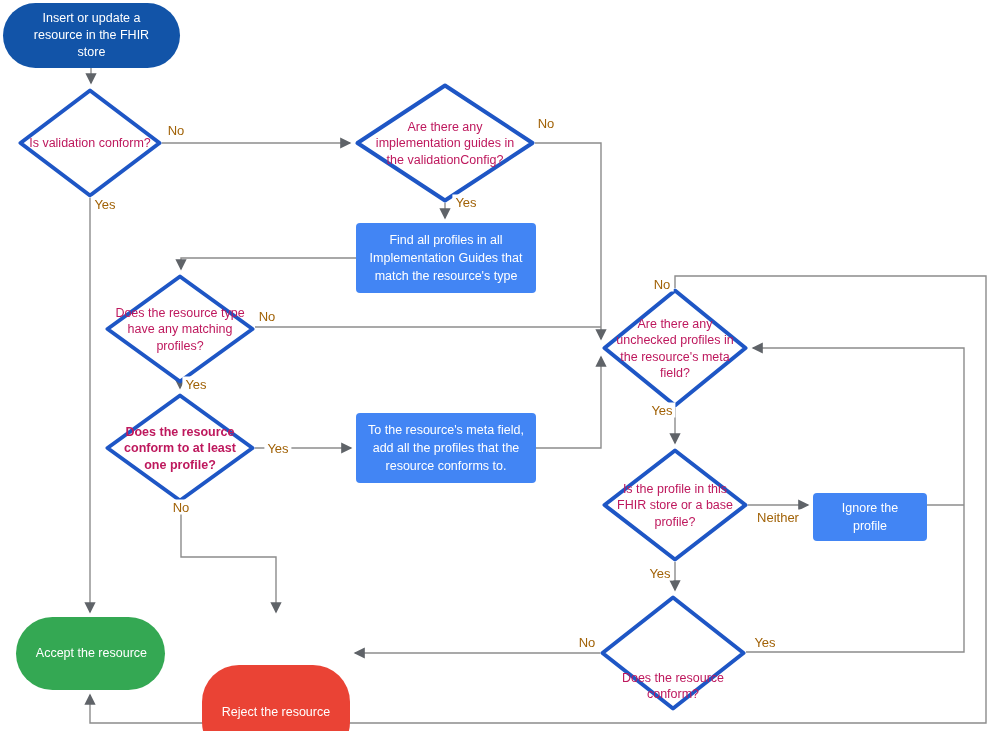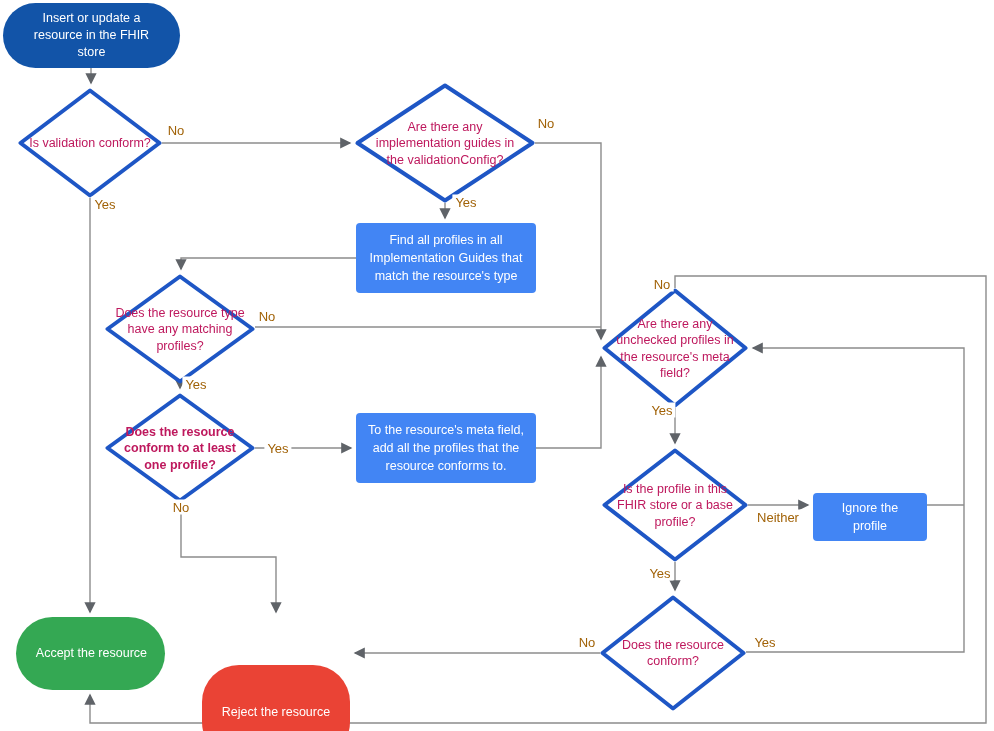--- a/index.html
+++ b/index.html
@@ -109,21 +109,21 @@
   </div>
 
   <div class="node process" style="left:813px;top:482px;width:114px;height:48px;margin-top:11px;">
     <span>Ignore the profile</span>
   </div>
 
   <div class="node diamond" style="left:600px;top:595px;width:146px;height:116px;">
     <svg width="146" height="116">
       <polygon points="73,2.5 143.5,58 73,113.5 2.5,58" fill="#ffffff" stroke="#1E56C5" stroke-width="4" stroke-linejoin="round"></polygon>
     </svg>
-    <div class="node-label" style="width:84%;">Does the resource conform?</div>
+    <div class="node-label" style="width:84%;margin-top:33px;">Does the resource conform?</div>
   </div>
 
   <div class="node stadium stadium-accept" style="left:16px;top:617px;width:149px;height:73px;">
     <span>Accept the resource</span>
   </div>
   <div class="node stadium stadium-reject" style="left:202px;top:617px;width:148px;height:94px;margin-top:48px;">
     <span>Reject the resource</span>
   </div>
 
   <div class="edge-label" style="left:176px;top:130px;">No</div>

